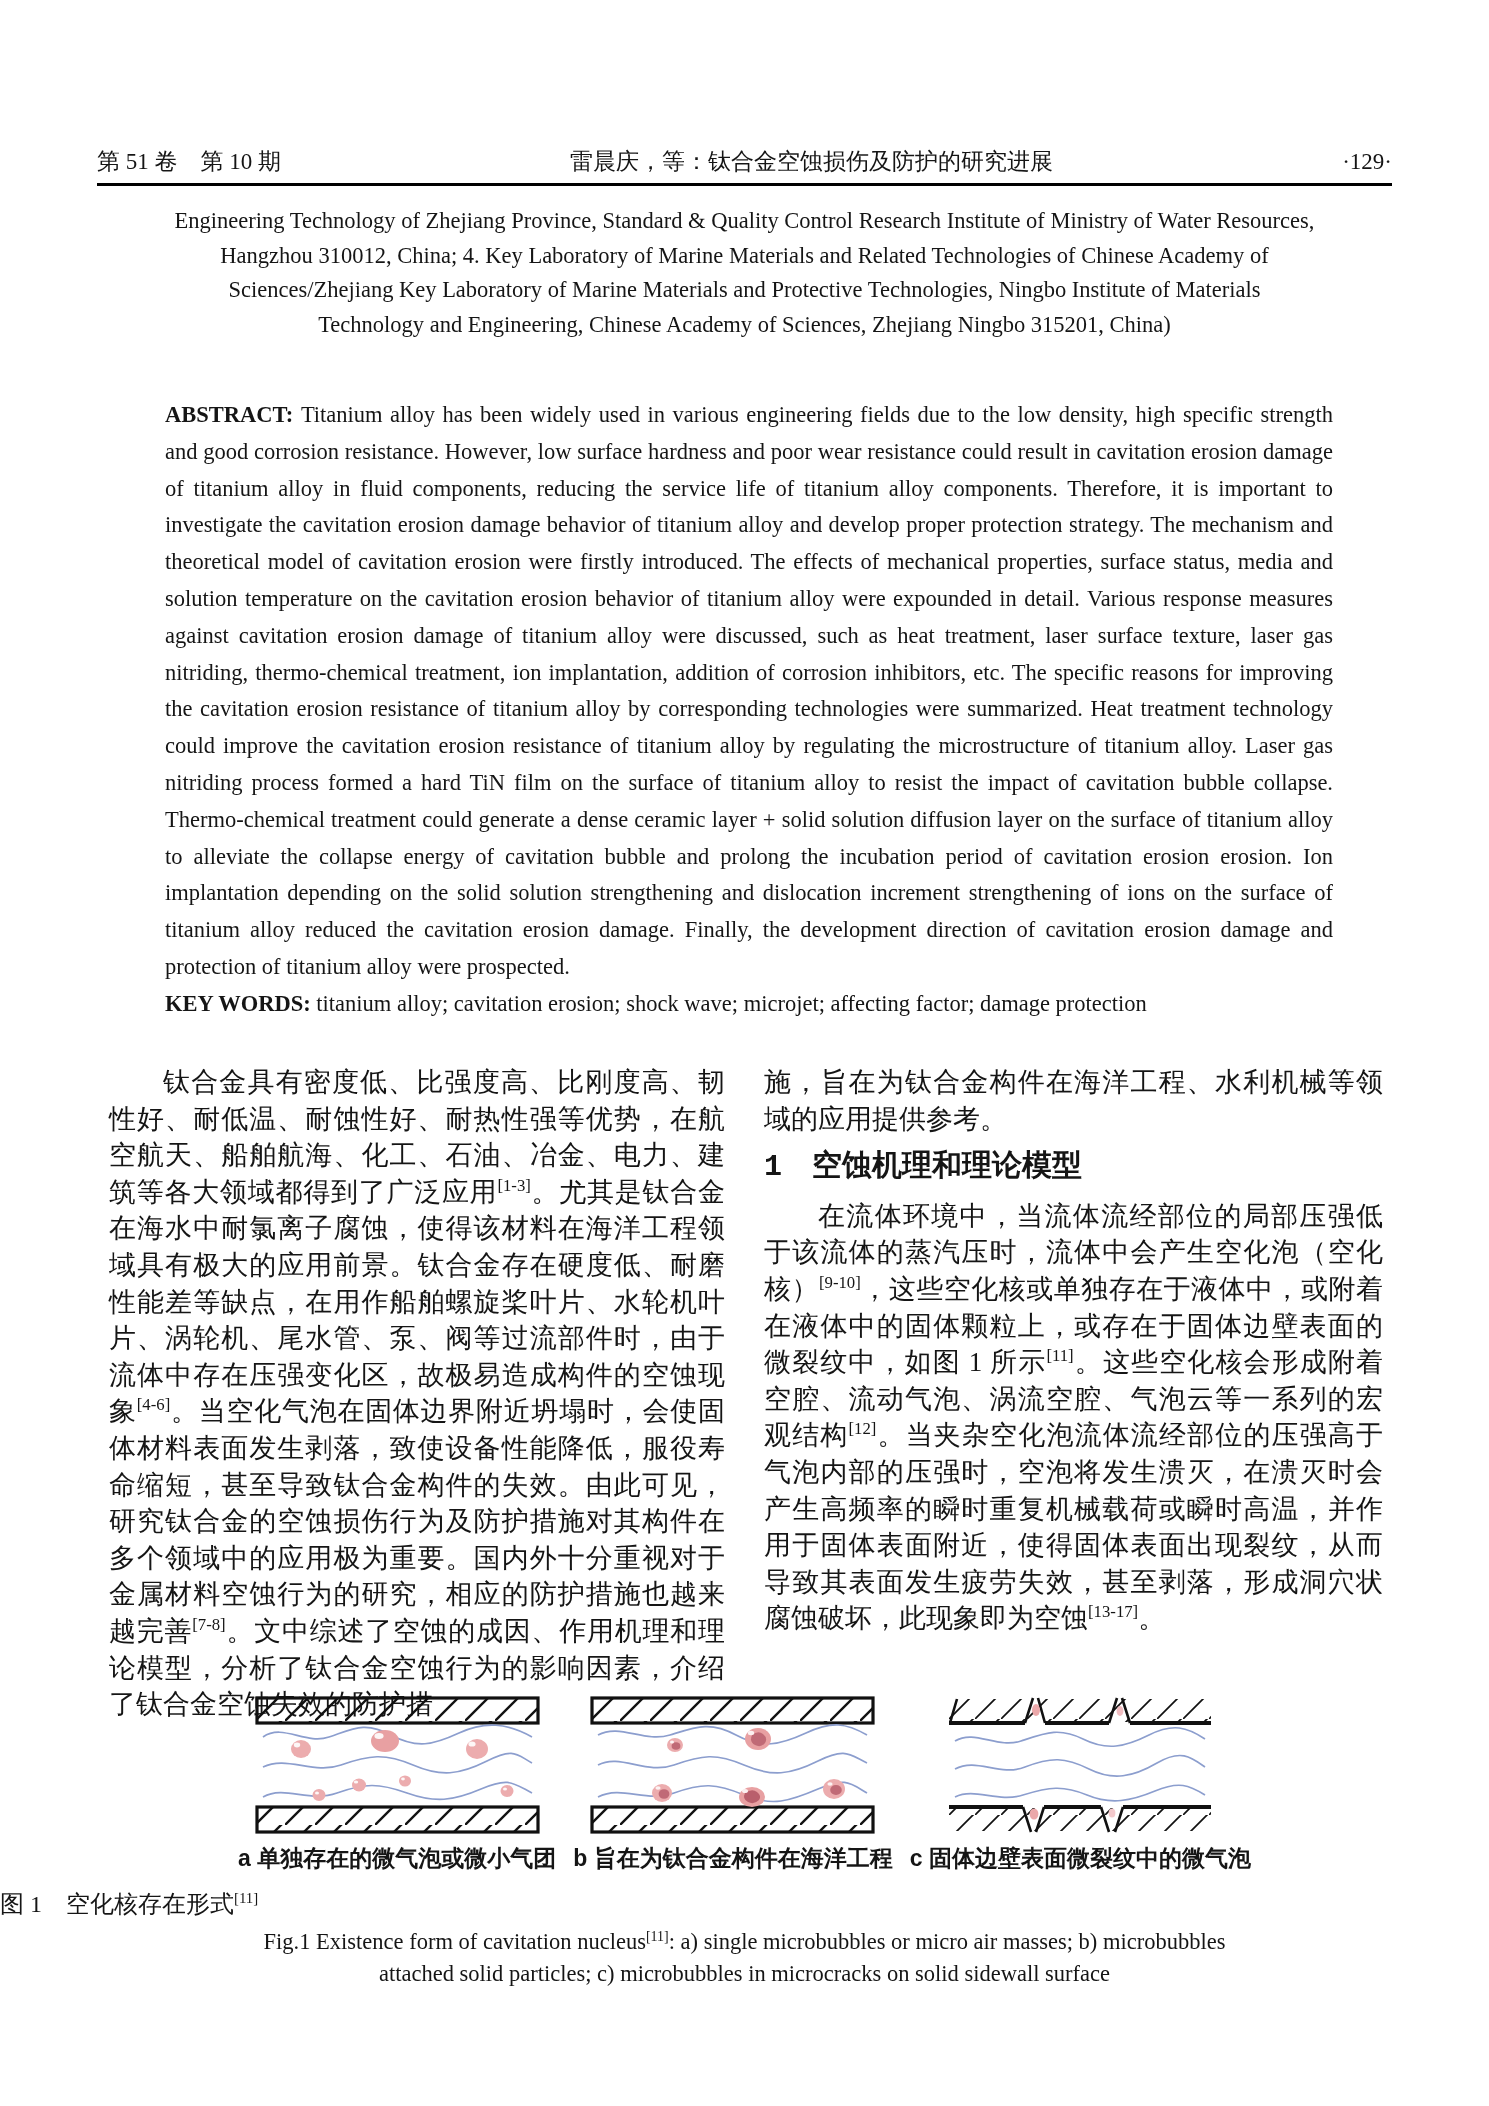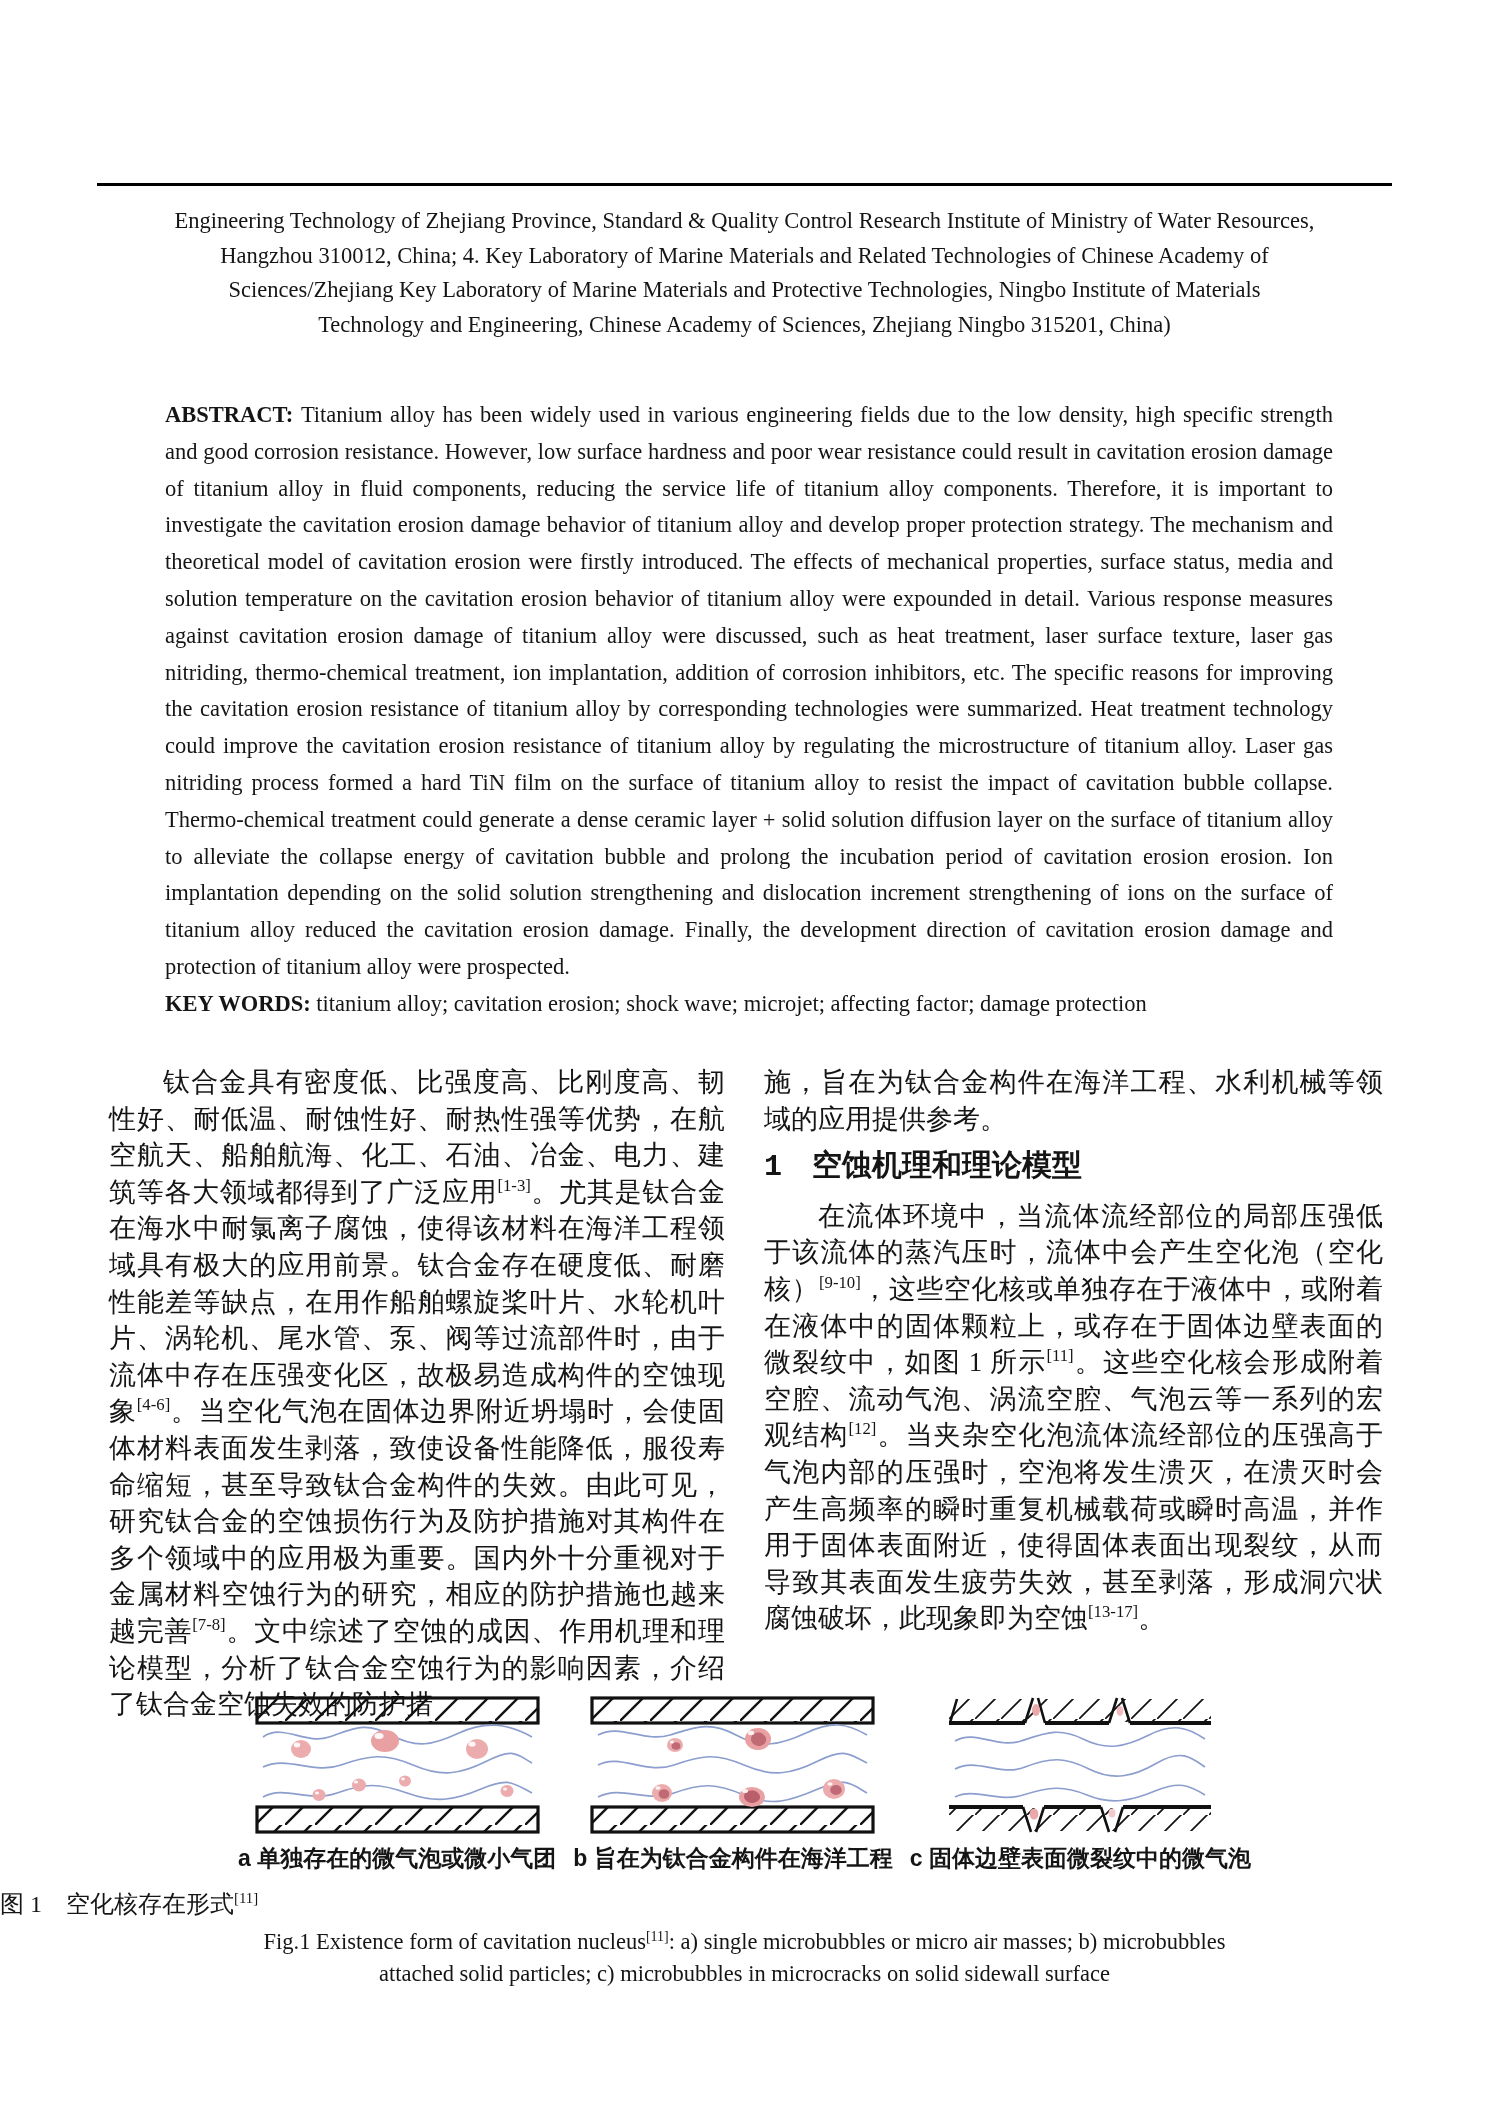--- a/index.html
+++ b/index.html
@@ -65,20 +65,25 @@
   .fig-caption-en{
     margin-top:6px;text-align:center;font-size:22.5px;line-height:32px;
   }
   svg{display:block;}
 </style>
 </head>
 <body>
 
 <div class="page">
 
+  <div class="header">
+    <span class="h-left">第 51 卷　第 10 期</span>
+    <span class="h-center">雷晨庆，等：钛合金空蚀损伤及防护的研究进展</span>
+    <span class="h-right">·129·</span>
+  </div>
   <div class="header-rule"></div>
 
   <div class="affil">
     <div>Engineering Technology of Zhejiang Province, Standard &amp; Quality Control Research Institute of Ministry of Water Resources,</div>
     <div>Hangzhou 310012, China; 4. Key Laboratory of Marine Materials and Related Technologies of Chinese Academy of</div>
     <div>Sciences/Zhejiang Key Laboratory of Marine Materials and Protective Technologies, Ningbo Institute of Materials</div>
     <div>Technology and Engineering, Chinese Academy of Sciences, Zhejiang Ningbo 315201, China)</div>
   </div>
 
   <div class="abstract-block">

